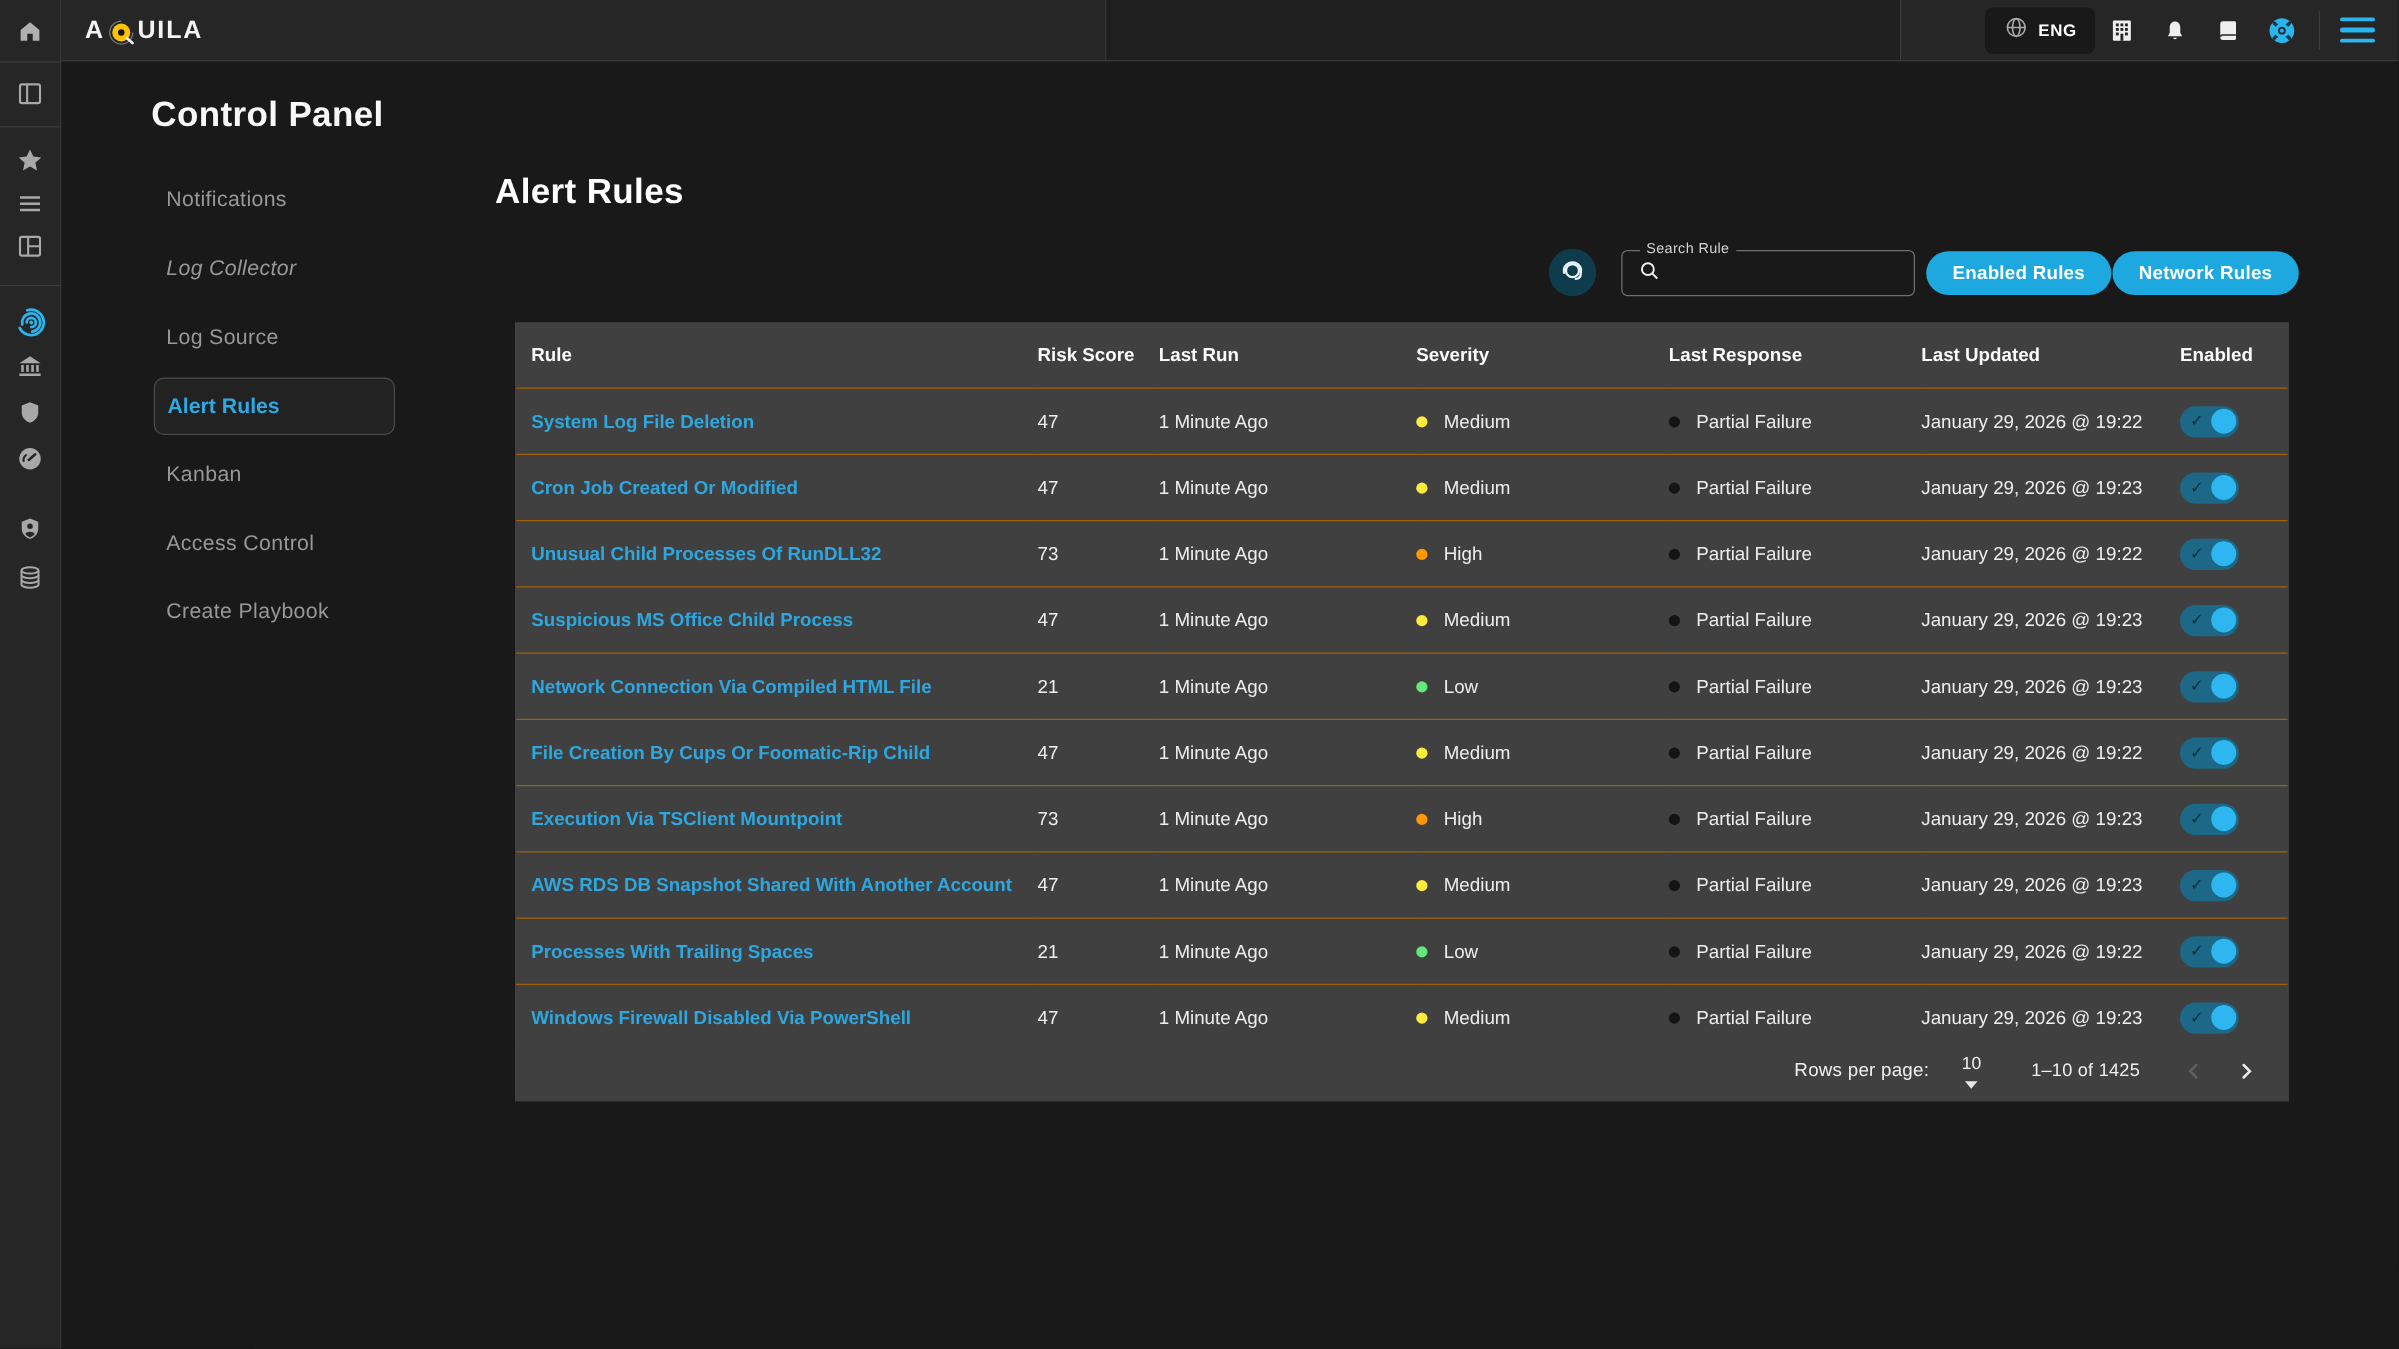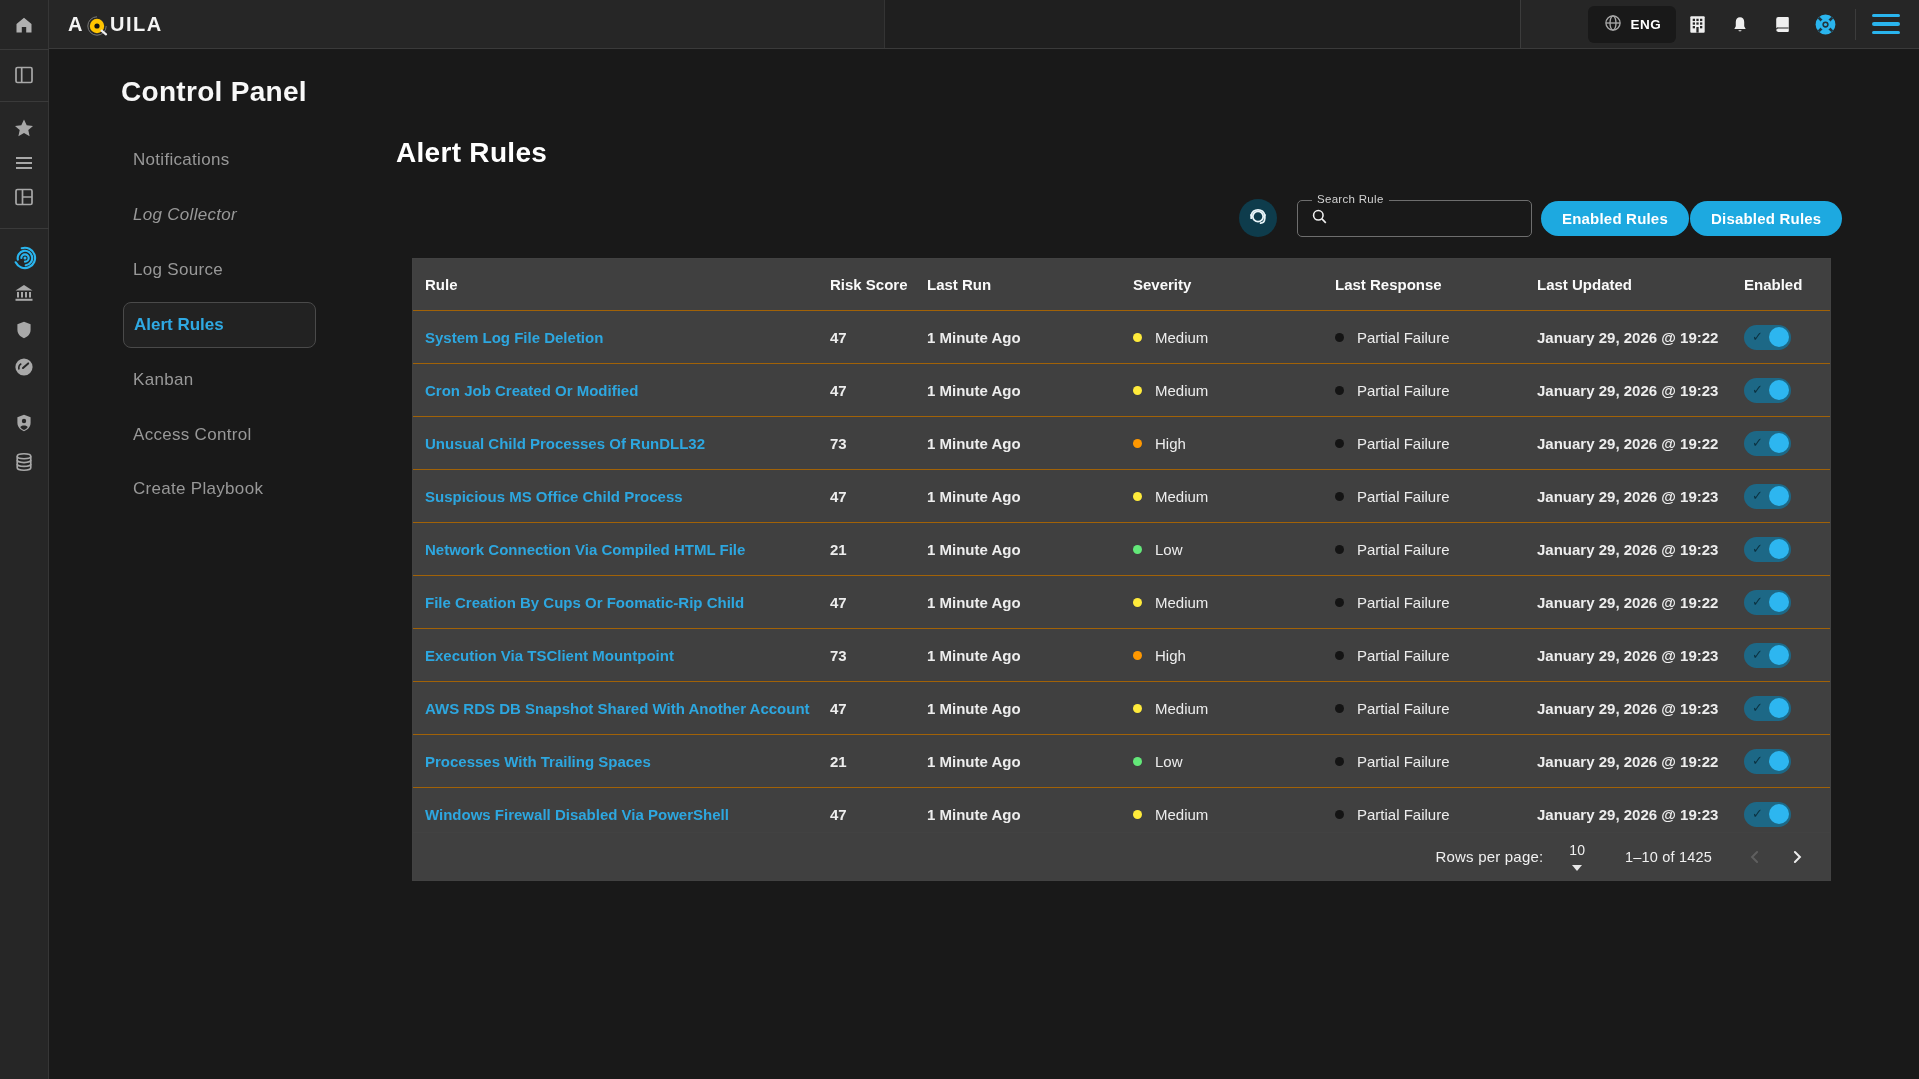--- a/index.html
+++ b/index.html
@@ -52,21 +52,21 @@
 
   
   .table-card{position:absolute;left:412px;top:258px;width:1419px;height:623px;border:1px solid #424242;
               box-sizing:border-box;background:#404040;}
   table.grid{border-collapse:collapse;table-layout:fixed;width:1417px;}
   table.grid th{height:51px;font-size:15px;font-weight:700;color:#fafafa;text-align:left;padding:0;}
   table.grid td{height:52px;padding:0;font-size:15px;color:#ededed;}
   table.grid tbody tr{border-top:1px solid #a16207;}
   .pad{padding-left:12px !important;}
   a.rule-link{color:#2da7e0;font-weight:600;text-decoration:none;cursor:pointer;}
-  .bold-cell{font-weight:700;color:#f2f2f2;}
+  .bold-cell{font-weight:400;color:#f2f2f2;}
   .dotwrap{display:flex;align-items:center;gap:13px;}
   .dot{width:9px;height:9px;border-radius:50%;flex:0 0 auto;}
   .dot.resp{background:#141414;}
   .toggle{position:relative;display:inline-block;width:47px;height:25px;border-radius:13px;background:#1d6886;cursor:pointer;vertical-align:middle;}
   .toggle .tick{position:absolute;left:8px;top:4px;font-size:13px;font-weight:700;color:#0b3140;}
   .toggle .knob{position:absolute;right:2.5px;top:2.5px;width:20px;height:20px;border-radius:50%;background:#2db6f0;}
 
   
   .tfoot{position:absolute;left:0;bottom:0;width:100%;height:48px;border-top:1px solid #424242;
          box-sizing:border-box;display:flex;align-items:center;justify-content:flex-end;padding-right:16px;}
@@ -265,21 +265,21 @@
   <div class="search-box">
     <span class="flabel">Search Rule</span>
     <span><svg width="19" height="19" viewBox="0 0 24 24" fill="none" stroke="#f0f0f0" stroke-width="2">
           <circle cx="10.5" cy="10.5" r="6"></circle>
           <path d="M15 15 L20 20"></path>
         </svg></span>
     <input value="" style="">
   </div>
 
   <button class="pill-btn btn-enabled">Enabled Rules</button>
-  <button class="pill-btn btn-disabled">Disabled Rules</button>
+  <button class="pill-btn btn-disabled">Network Rules</button>
 
   <div class="table-card">
     <table class="grid">
       <colgroup>
         <col style="width:417px">
           <col style="width:97px">
           <col style="width:206px">
         <col style="width:202px">
           <col style="width:202px">
           <col style="width:207px">

